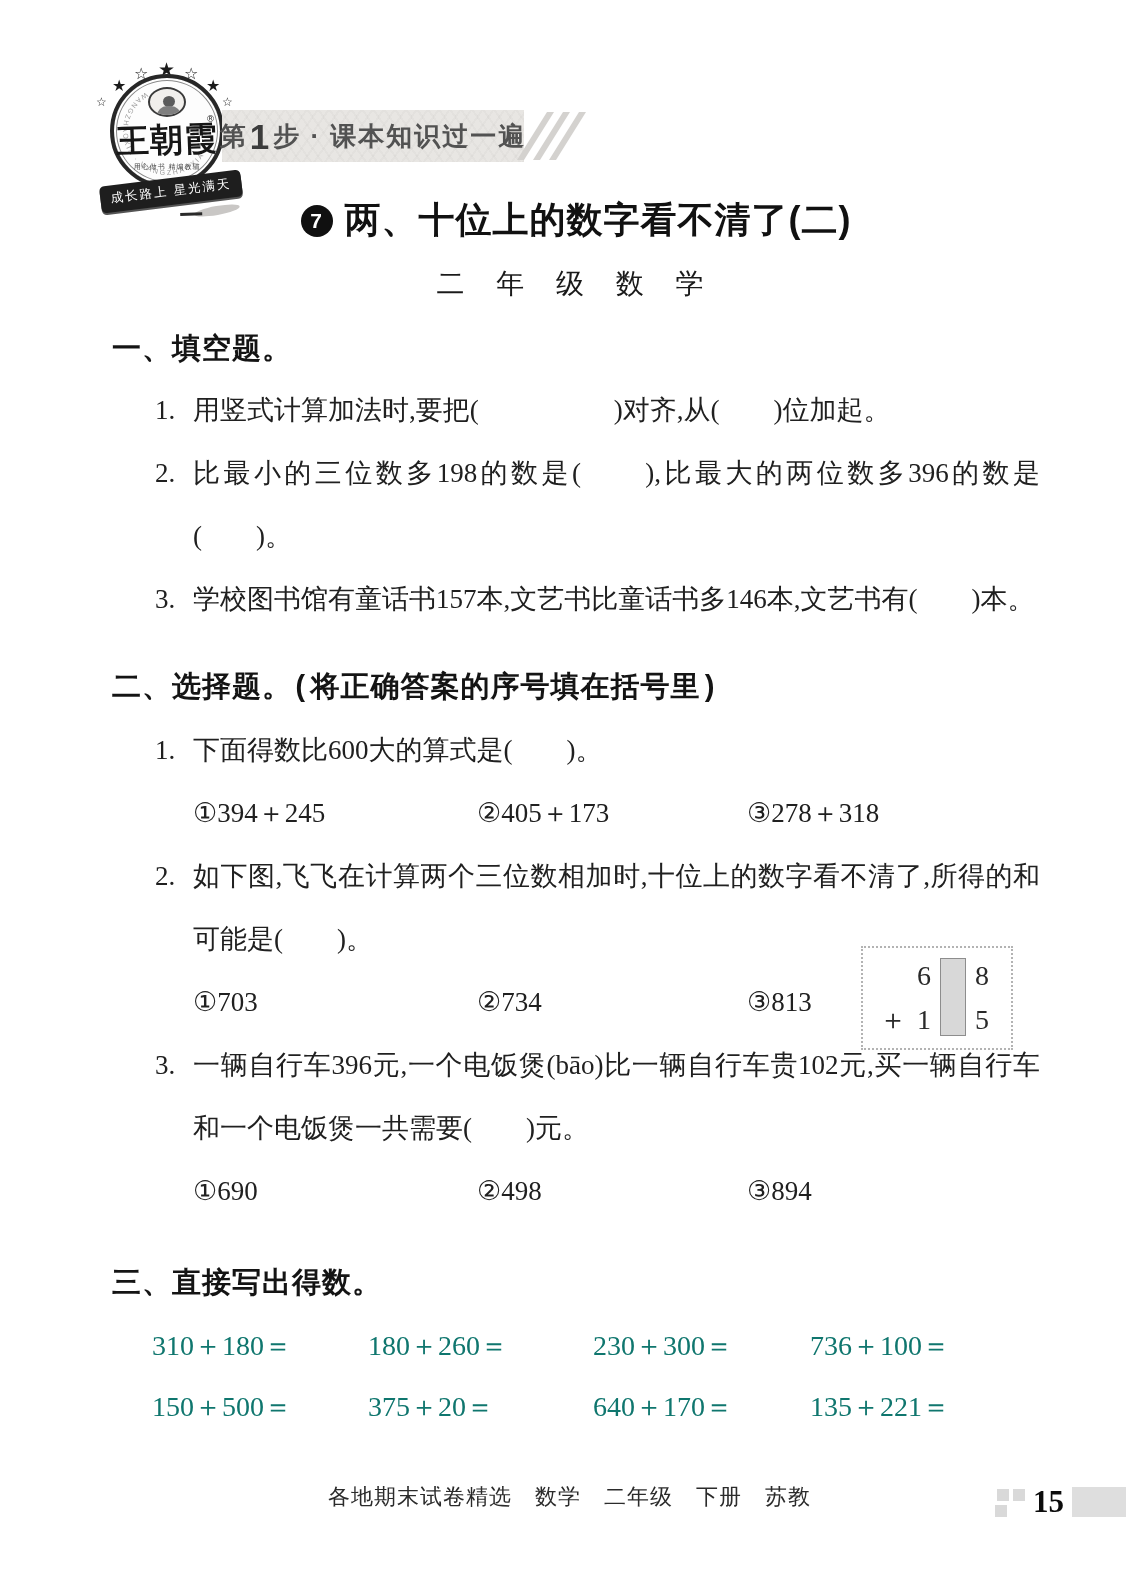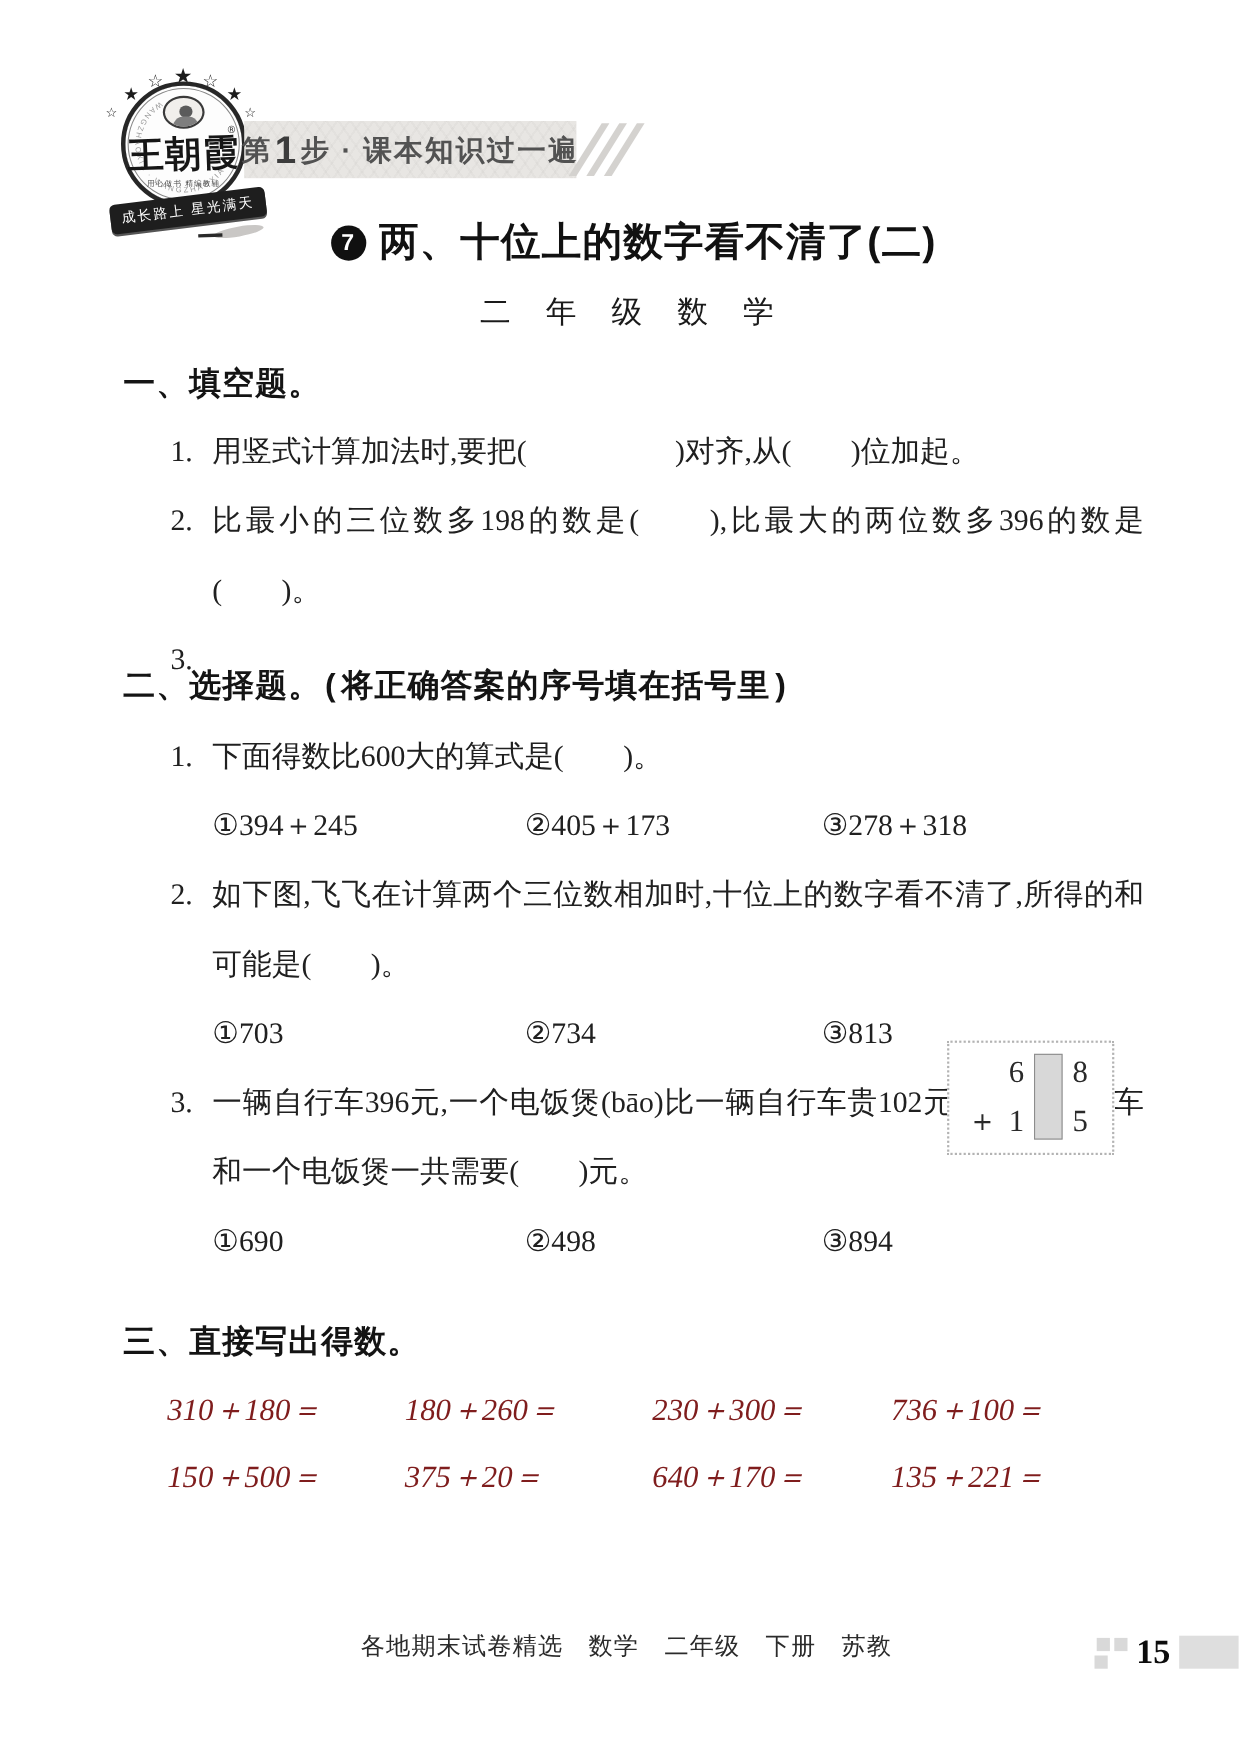--- a/index.html
+++ b/index.html
@@ -106,21 +106,21 @@
   .question {
     position:relative; margin-left:43px; padding-left:38px;
     font-size:27px; line-height:63px; text-align:justify;
     color:#202020;
   }
   .qnum { position:absolute; left:0; top:0; width:38px; }
   .opts { margin-left:81px; display:flex; font-size:27px; line-height:63px; color:#202020; }
   .opt1 { width:284px; } .opt2 { width:270px; } .opt3 { width:auto; }
 
   .calc-row { display:grid; grid-template-columns:216px 225px 217px auto; margin-left:40px;
-              font-size:28px; line-height:61px; color:#7f1d1d;font-style:italic; }
+              font-size:28px; line-height:61px; color:#0f766e; }
 
   
   .fig {
     position:absolute; left:861px; top:946px; width:152px; height:104px;
     border:2px dotted #b3b3b3; background:#fff;
   }
   .fig-grid {
     display:grid; grid-template-columns:36px 26px 32px 26px; grid-template-rows:44px 44px;
     padding:6px 0 0 12px; font-size:28px; color:#2a2a2a;
     font-family:"Liberation Serif", serif;
@@ -204,20 +204,21 @@
   <div class="question" style="margin-top:6px;">
     <span class="qnum">1.</span>
     <span>用竖式计算加法时,要把(　　　　　)对齐,从(　　)位加起。</span>
   </div>
   <div class="question">
     <span class="qnum">2.</span>
     <span>比最小的三位数多198的数是(　　),比最大的两位数多396的数是(　　)。</span>
   </div>
   <div class="question">
     <span class="qnum">3.</span>
+    <span>学校图书馆有童话书157本,文艺书比童话书多146本,文艺书有(　　)本。</span>
   </div>
 
   <div class="sec-heading" style="margin-top:36px;">二、选择题。(将正确答案的序号填在括号里)</div>
   <div class="question" style="margin-top:8px;">
     <span class="qnum">1.</span>
     <span>下面得数比600大的算式是(　　)。</span>
   </div>
   <div class="opts">
     <span class="opt1">①394＋245</span>
     <span class="opt2">②405＋173</span>

